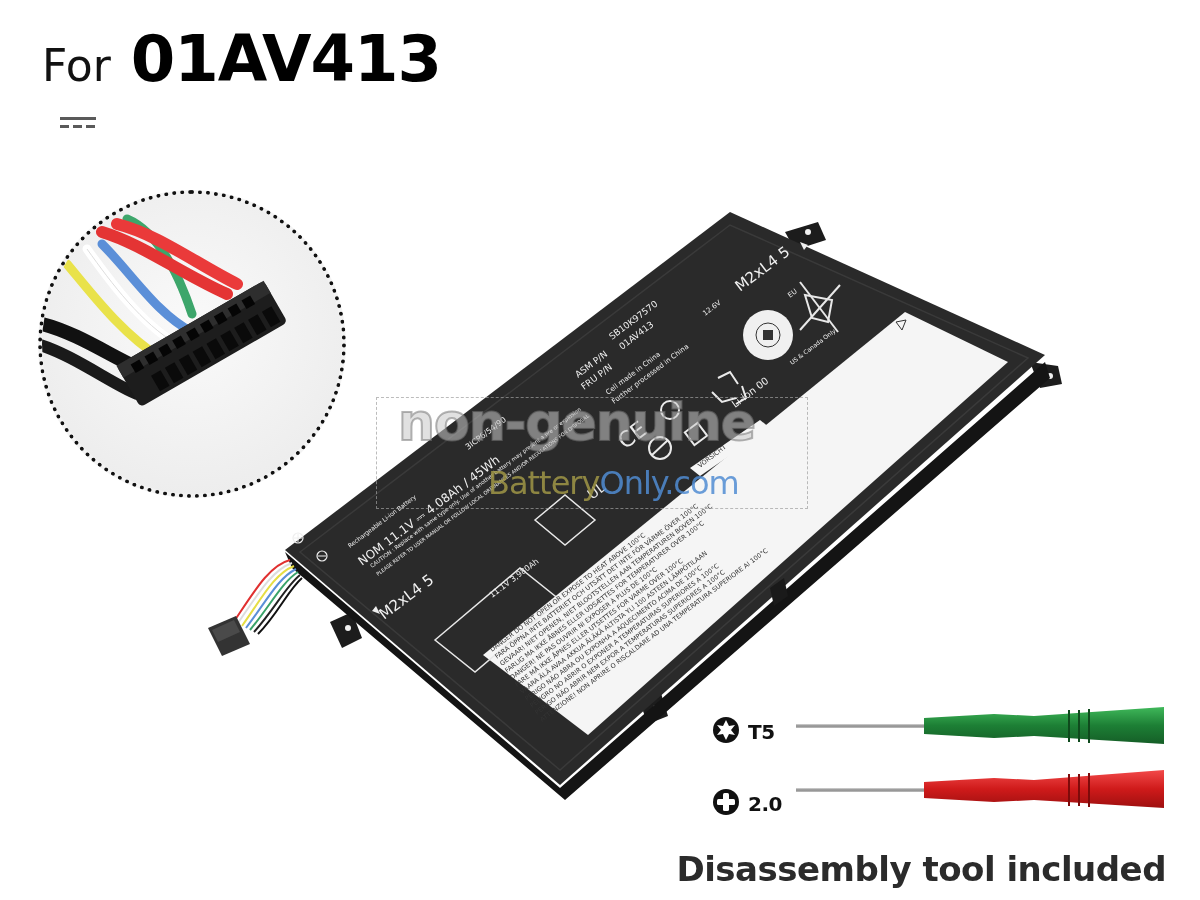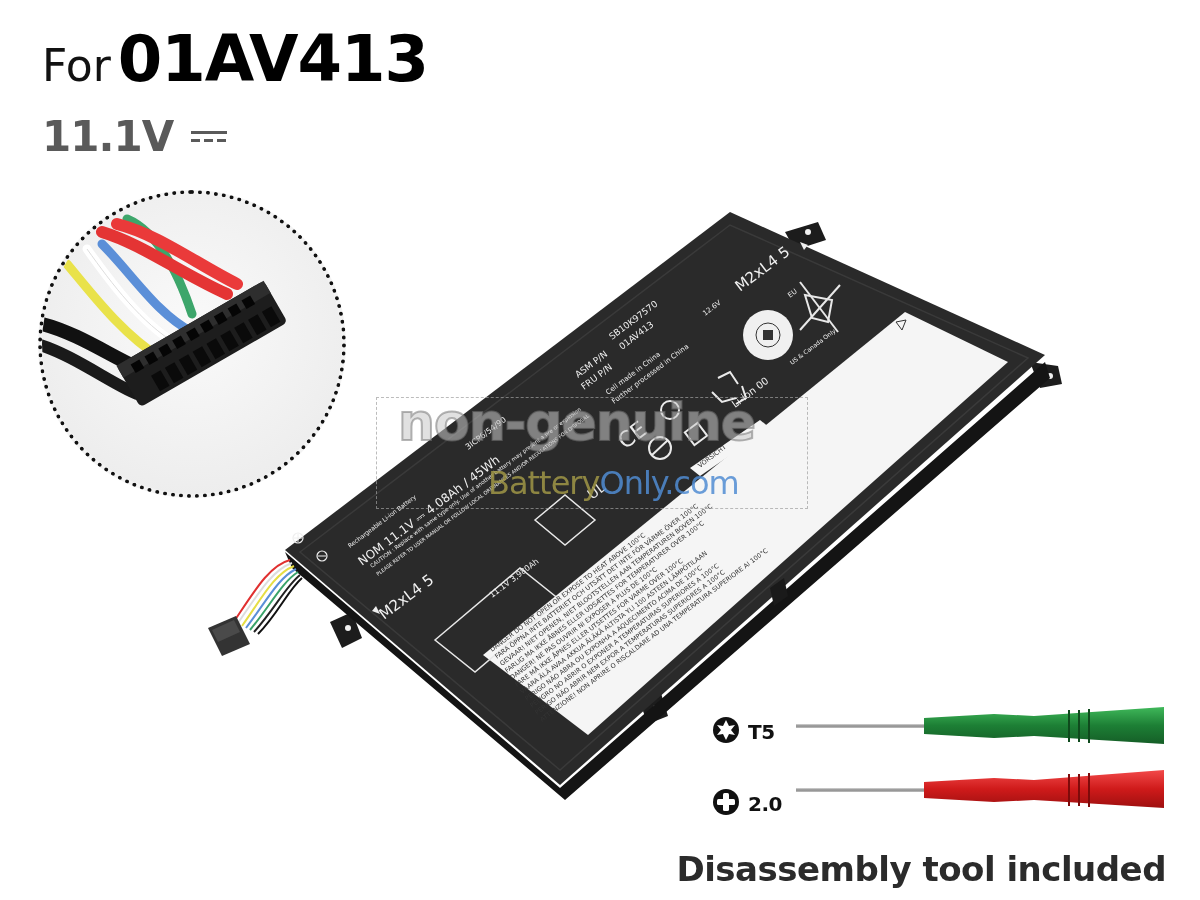--- a/index.html
+++ b/index.html
@@ -1,18 +1,18 @@
 <!DOCTYPE html>
 <html><head>
 <meta charset="utf-8">
 <style>
   html, body { margin: 0; padding: 0; background: #ffffff; }
   body { width: 1200px; height: 900px; position: relative; overflow: hidden; font-family: "Liberation Sans", "DejaVu Sans", sans-serif; }
   .title { position: absolute; left: 42px; top: 22px; height: 80px; display: flex; align-items: baseline; white-space: nowrap; }
-  .title .for { font-size: 44px; font-weight: 400; color: #111; margin-right: 7px; font-family: "DejaVu Sans", sans-serif; text-align: center; }
+  .title .for { font-size: 44px; font-weight: 400; color: #111; margin-right: 20px; font-family: "DejaVu Sans", sans-serif; text-align: center; }
   .title .model { font-size: 64px; font-weight: 900; color: #000; letter-spacing: -1px; font-family: "DejaVu Sans", sans-serif; }
   .spec { position: absolute; left: 42px; top: 112px; display: flex; align-items: center; white-space: nowrap; color: #5a5a5a; font-family: "DejaVu Sans", sans-serif; font-weight: 700; font-size: 42px; letter-spacing: -1px; }
   .spec .dc { display: inline-flex; flex-direction: column; justify-content: center; width: 36px; height: 20px; margin: 0 18px; }
   .spec .dc .solid { height: 3px; background: #5a5a5a; margin-bottom: 5px; }
   .spec .dc .dash { height: 3px; background: repeating-linear-gradient(90deg, #5a5a5a 0 9px, transparent 9px 13px); }
   .circle-inset { position: absolute; left: 38px; top: 190px; width: 308px; height: 308px; border-radius: 50%; border: 4px dotted #111; background: #f3f3f3; overflow: hidden; box-sizing: border-box; }
   .battery-svg { position: absolute; left: 0; top: 0; }
   .tools { position: absolute; left: 700px; top: 700px; width: 480px; height: 120px; }
   .tool-row { position: absolute; left: 12px; display: flex; align-items: flex-end; }
   .tool-row .icon { width: 28px; height: 28px; margin-right: 8px; }
@@ -26,21 +26,20 @@
 </style>
 </head>
 <body>
 
 <div class="title">
   <span class="for">For</span>
   <span class="model">01AV413</span>
 </div>
 
 <div class="spec">
-  <span>11.1V</span>
   <span class="dc">
       <span class="solid"></span>
       <span class="dash"></span>
     </span>
 </div>
 
 <div class="circle-inset">
   <svg width="300" height="300" viewBox="0 0 300 300">
     <defs>
       <radialGradient id="bgshade" cx="50%" cy="45%" r="60%">

